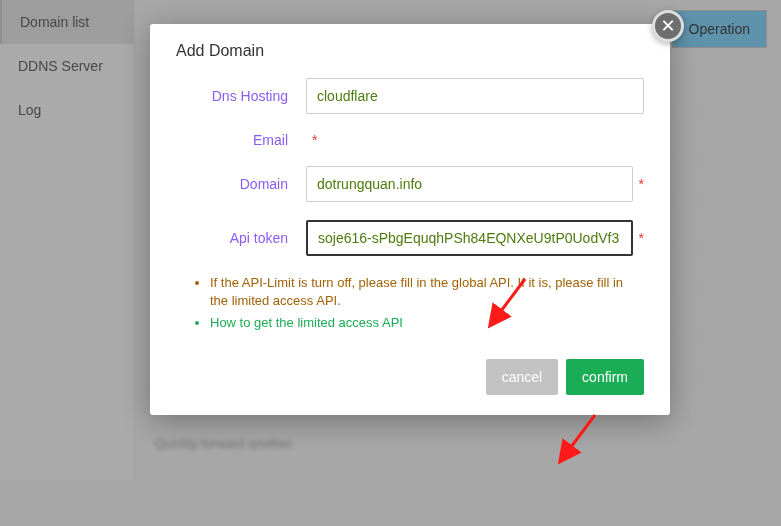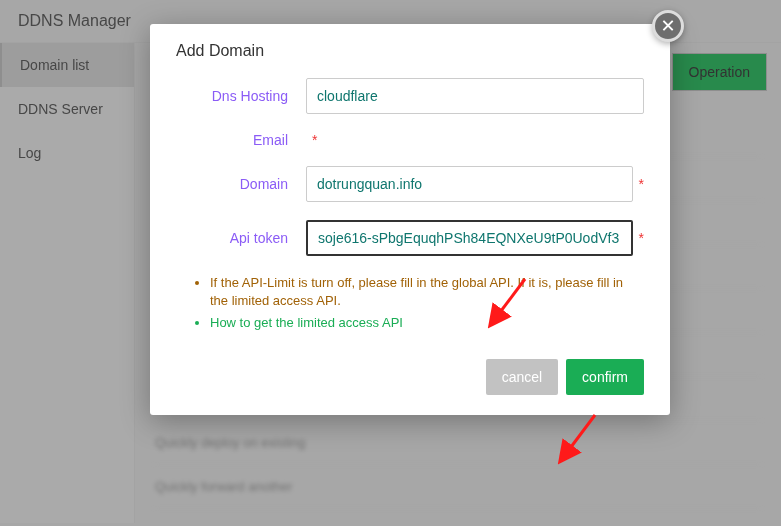--- a/index.html
+++ b/index.html
@@ -4,53 +4,50 @@
 <style>
   * { box-sizing: border-box; margin: 0; padding: 0; }
   html, body { width: 781px; height: 526px; font-family: Arial, sans-serif; font-size: 14px; color: #333; background: #fff; overflow: hidden; }
   .app { position: relative; width: 100%; height: 100%; background: #f5f5f5; }
   .header { padding: 12px 18px; font-size: 16px; color: #555; background: #f5f5f5; border-bottom: 1px solid #eee; }
   .body { display: flex; height: calc(100% - 46px); }
   .sidebar { width: 135px; background: #fafafa; border-right: 1px solid #eee; }
   .sidebar-item { padding: 14px 18px; color: #555; cursor: pointer; font-size: 14px; }
   .sidebar-item.active { background: #e5e5e5; border-left: 2px solid #ccc; }
   .main { flex: 1; padding: 20px; position: relative; }
-  .op-btn { position: absolute; top: 10px; right: 14px; background: #22c55e; border: 1px solid #ccc; padding: 10px 16px; font-size: 14px; color: #333; }
+  .op-btn { position: absolute; top: 10px; right: 14px; background: #7dd3fc; border: 1px solid #ccc; padding: 10px 16px; font-size: 14px; color: #333; }
   .faded-list { margin-top: 50px; }
   .faded-item { padding: 14px 0; color: #666; filter: blur(2px); opacity: .6; border-bottom: 1px solid #eee; font-size: 13px; }
 
   .overlay { position: absolute; inset: 0; background: rgba(50,50,50,0.4); }
   .dialog { position: absolute; top: 24px; left: 150px; width: 520px; background: #fff; border-radius: 3px; box-shadow: 0 6px 30px rgba(0,0,0,.3); padding: 18px 26px 20px; }
   .dialog-title { font-size: 16px; color: #333; margin-bottom: 18px; }
   .close-btn { position: absolute; top: -14px; right: -14px; width: 32px; height: 32px; border-radius: 50%; background: #6e6e6e; color: #fff; display: flex; align-items: center; justify-content: center; font-size: 18px; cursor: pointer; box-shadow: 0 2px 6px rgba(0,0,0,.3); border: 3px solid #ddd; }
   .form-row { display: flex; align-items: center; margin-bottom: 18px; }
   .form-label { width: 130px; text-align: right; padding-right: 18px; color: #8b5cf6; font-size: 14px; }
-  .form-input { flex: 1; height: 36px; border: 1px solid #ccc; border-radius: 2px; padding: 4px 10px; font-size: 14px; color: #0f766e; }
+  .form-input { flex: 1; height: 36px; border: 1px solid #ccc; border-radius: 2px; padding: 4px 10px; font-size: 14px; color: #4d7c0f; }
   .form-input.focused { border: 2px solid #333; }
   .req { color: #e33; margin-left: 6px; }
   .toggle { position: relative; width: 46px; height: 24px; border-radius: 12px; background: #1aad55; cursor: pointer; }
   .toggle-knob { position: absolute; right: 2px; top: 2px; width: 20px; height: 20px; border-radius: 50%; background: #fff; }
   .notes { margin: 6px 0 0 16px; font-size: 13px; }
   .notes li { list-style: disc; margin-left: 18px; margin-bottom: 4px; color: #a16207; line-height: 1.4; }
   .notes .link { color: #1aad55; cursor: pointer; }
   .dialog-actions { display: flex; justify-content: flex-end; gap: 8px; margin-top: 26px; }
   .btn { border: none; padding: 10px 16px; font-size: 14px; cursor: pointer; border-radius: 2px; text-align: right; }
   .btn-confirm { background: #1aad55; color: #fff; }
   .btn-cancel { background: #c2c2c2; color: #fff; }
 
   .arrow { position: absolute; color: #ff1a1a; pointer-events: none; }
   .arrow svg { overflow: visible; }
 </style>
 </head>
 <body>
 
 <div class="app">
-  <div class="header">
-    <span>DDNS Manager</span>
-  </div>
   <div class="body">
     <div class="sidebar">
       <div class="sidebar-item active"><span>Domain list</span></div>
       <div class="sidebar-item"><span>DDNS Server</span></div>
       <div class="sidebar-item"><span>Log</span></div>
     </div>
     <div class="main">
       <button class="op-btn"><span>Operation</span></button>
       <div class="faded-list">
         <div class="faded-item">Installation</div>

